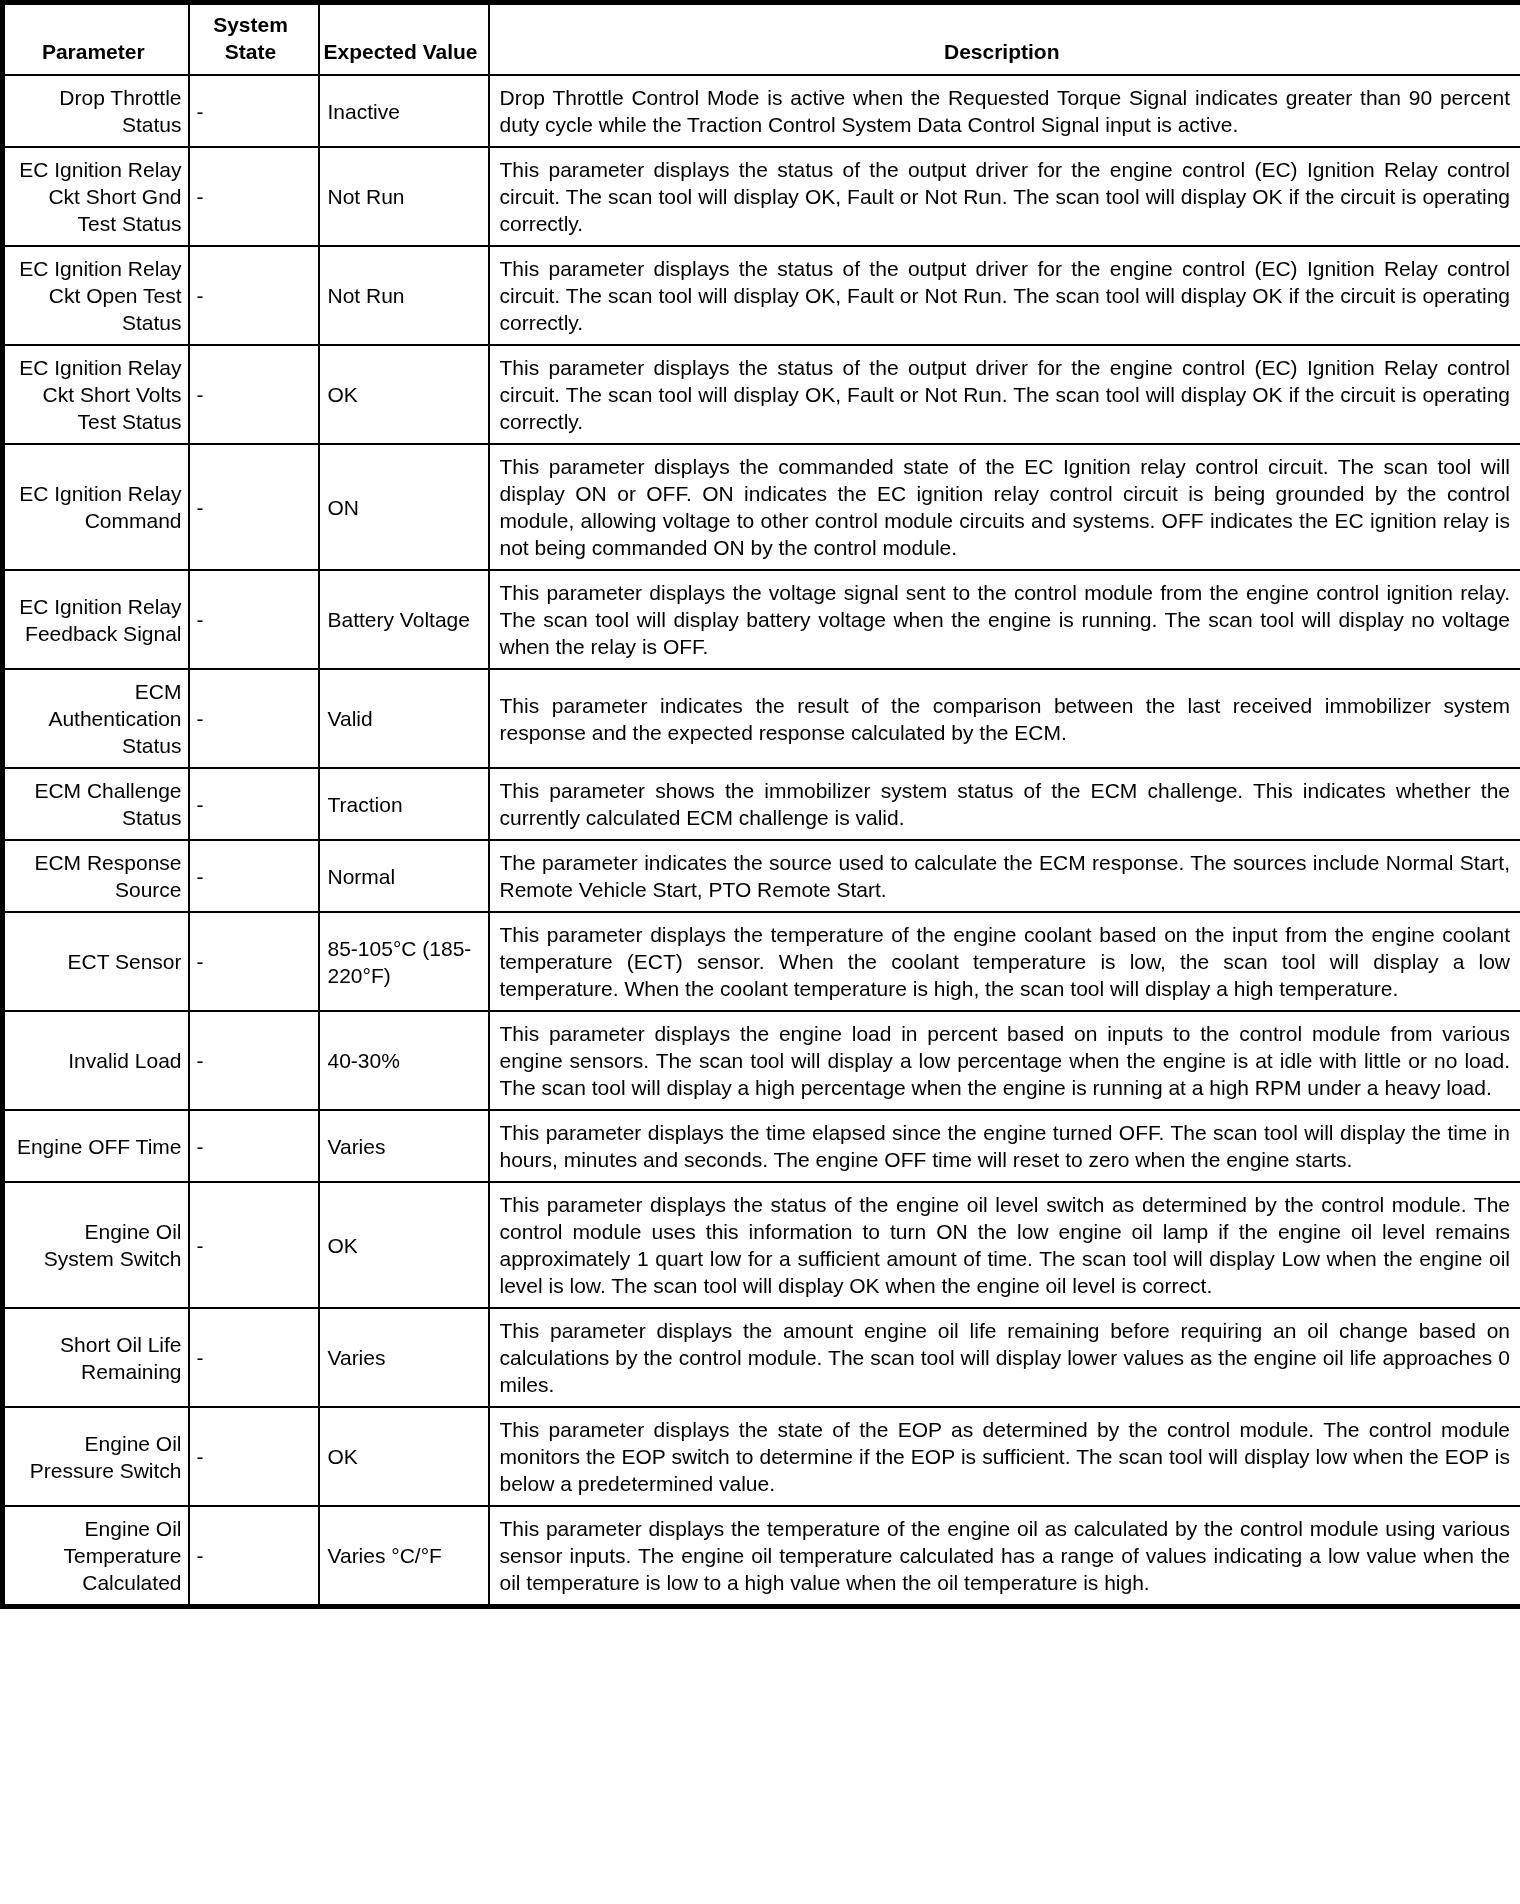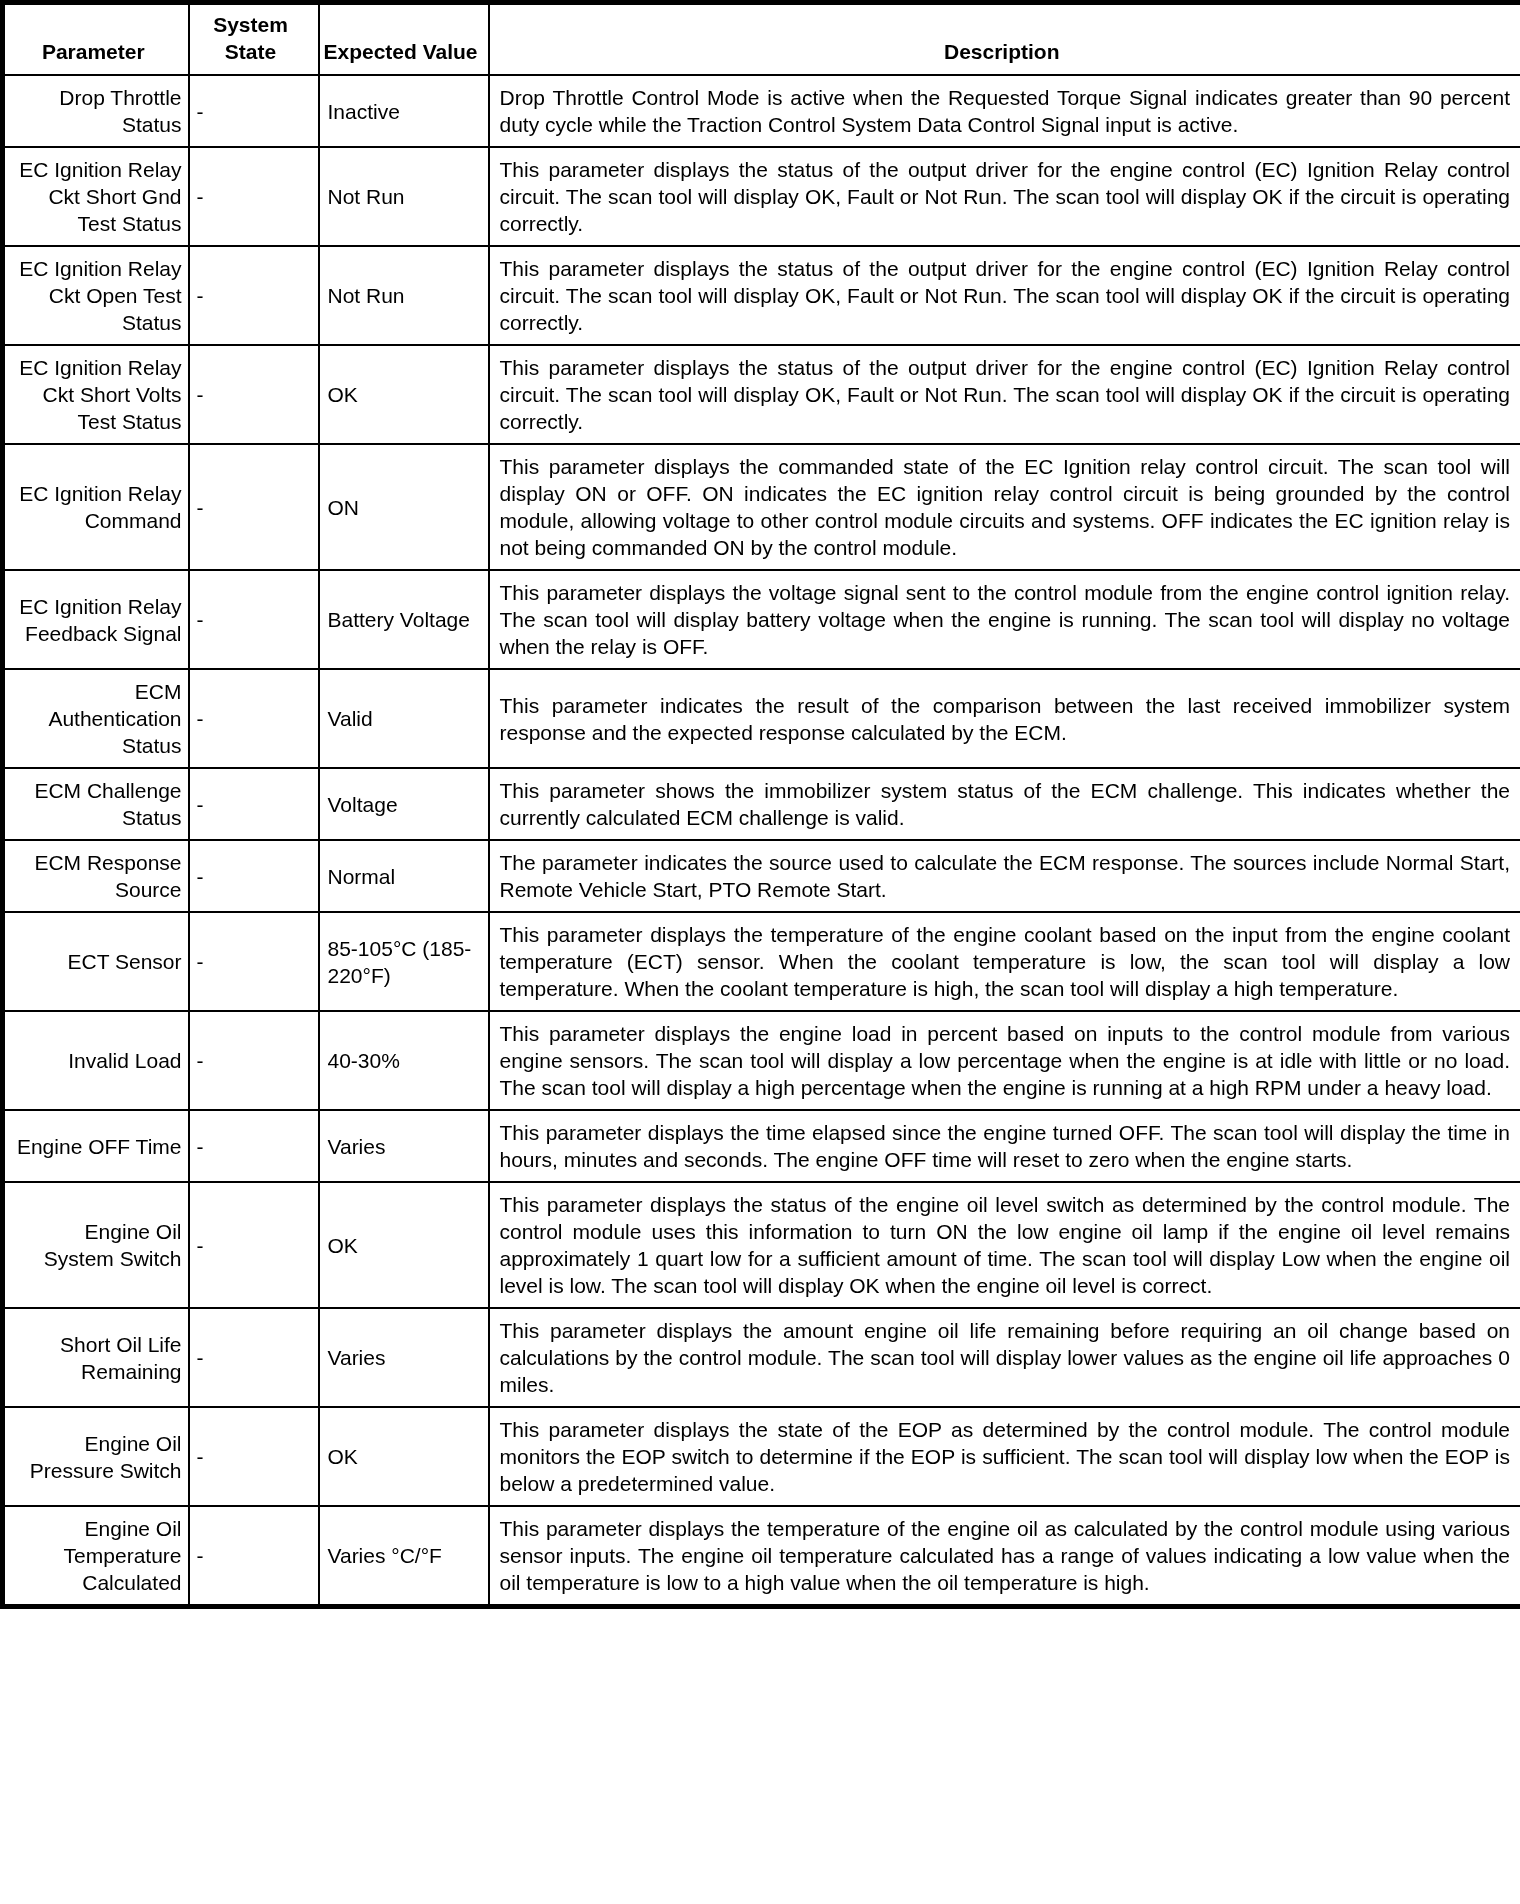--- a/index.html
+++ b/index.html
@@ -118,21 +118,21 @@
   </tr>
       <tr>
     <td class="cell-parameter">ECM Authentication Status</td>
     <td class="cell-state">-</td>
     <td class="cell-expected">Valid</td>
     <td class="cell-description">This parameter indicates the result of the comparison between the last received immobilizer system response and the expected response calculated by the ECM.</td>
   </tr>
       <tr>
     <td class="cell-parameter">ECM Challenge Status</td>
     <td class="cell-state">-</td>
-    <td class="cell-expected">Voltage</td>
+    <td class="cell-expected">Traction</td>
     <td class="cell-description">This parameter shows the immobilizer system status of the ECM challenge. This indicates whether the currently calculated ECM challenge is valid.</td>
   </tr>
       <tr>
     <td class="cell-parameter">ECM Response Source</td>
     <td class="cell-state">-</td>
     <td class="cell-expected">Normal</td>
     <td class="cell-description">The parameter indicates the source used to calculate the ECM response. The sources include Normal Start, Remote Vehicle Start, PTO Remote Start.</td>
   </tr>
       <tr>
     <td class="cell-parameter">ECT Sensor</td>

